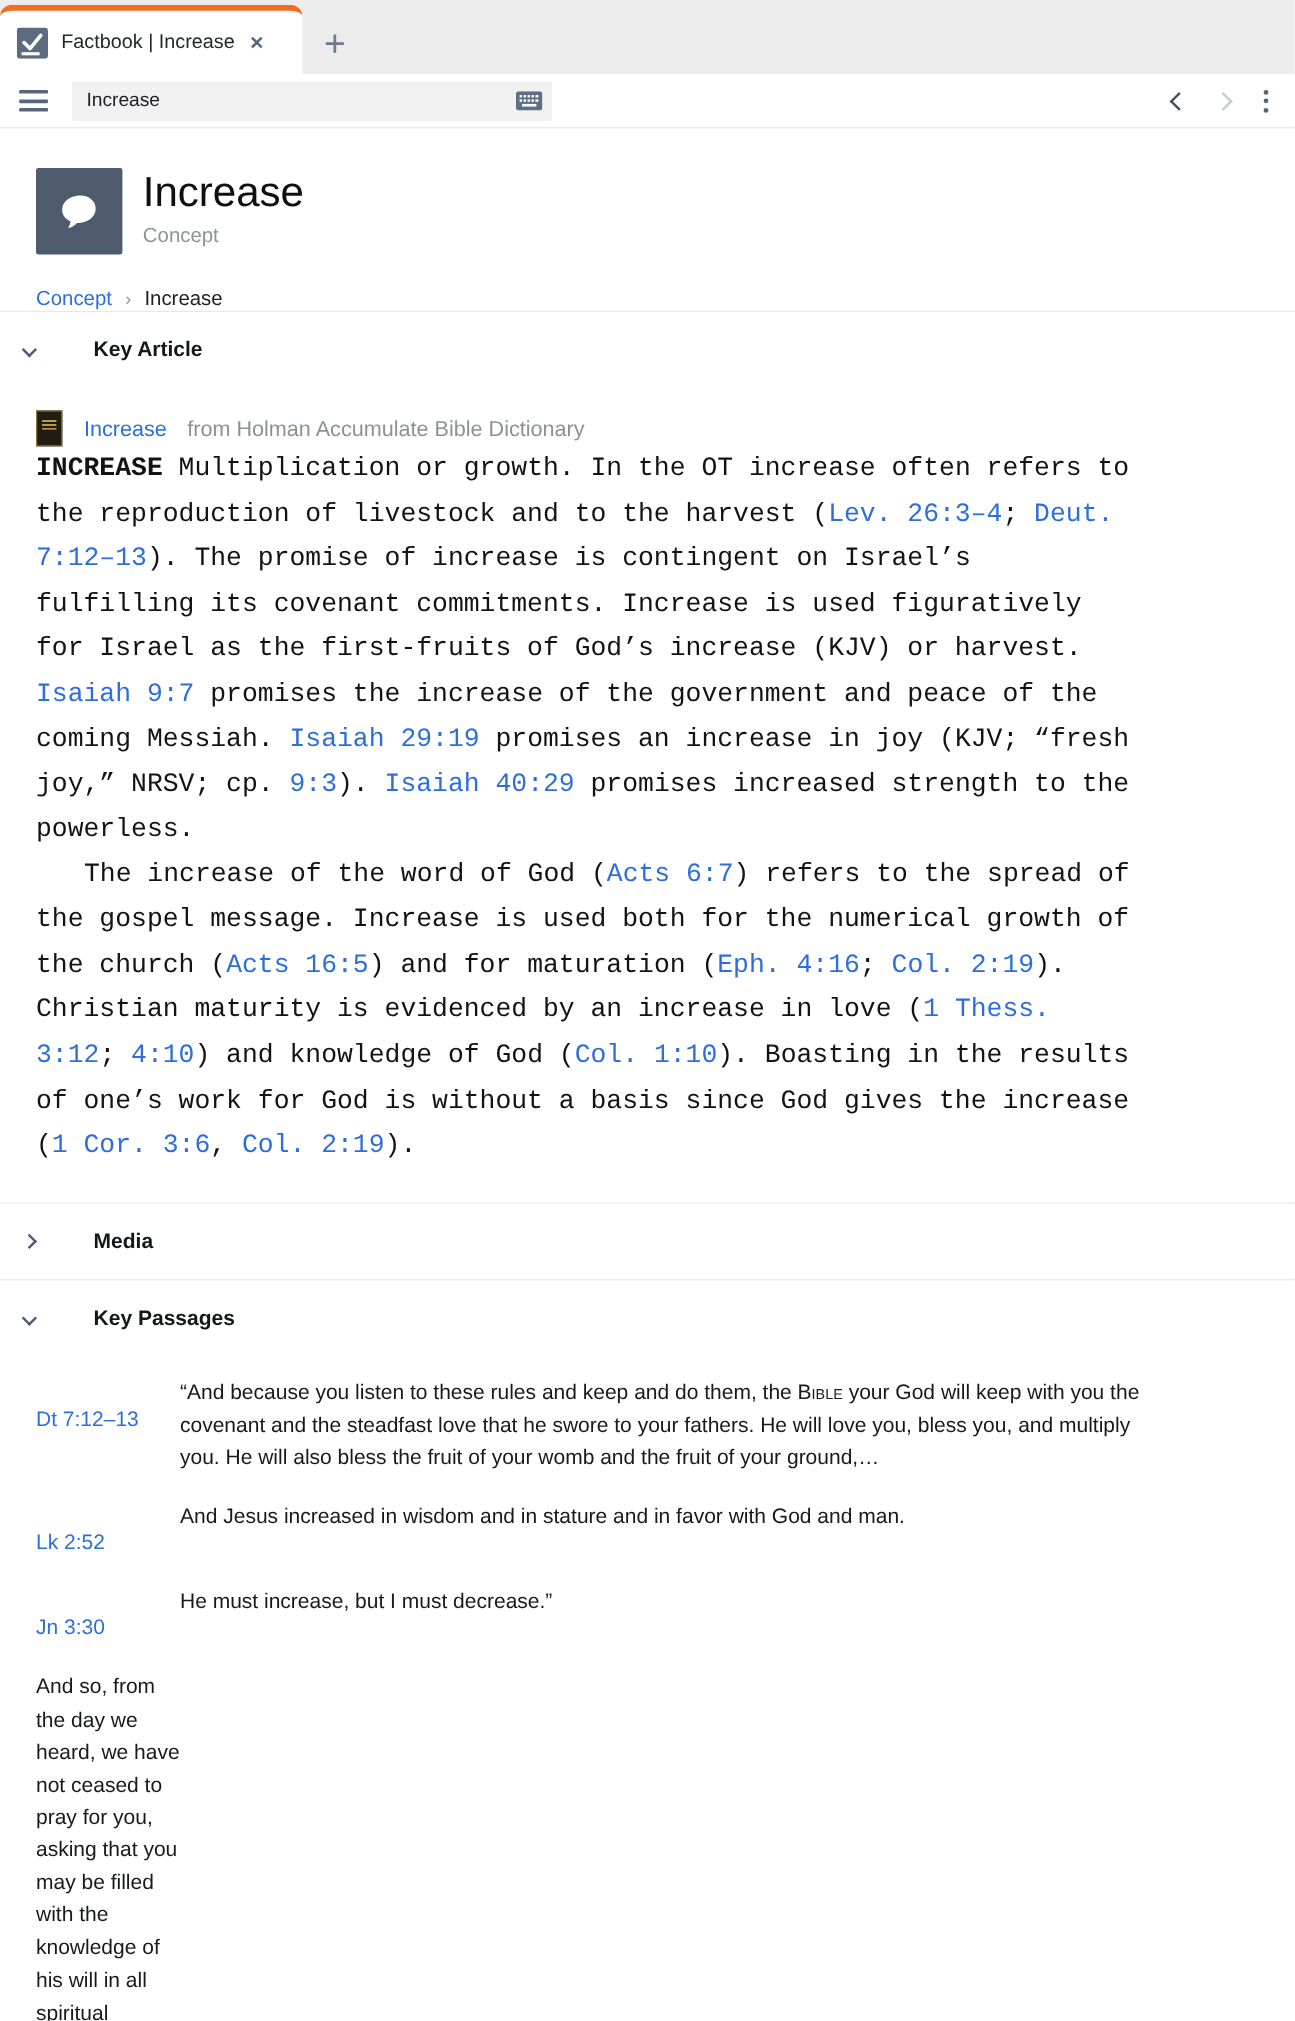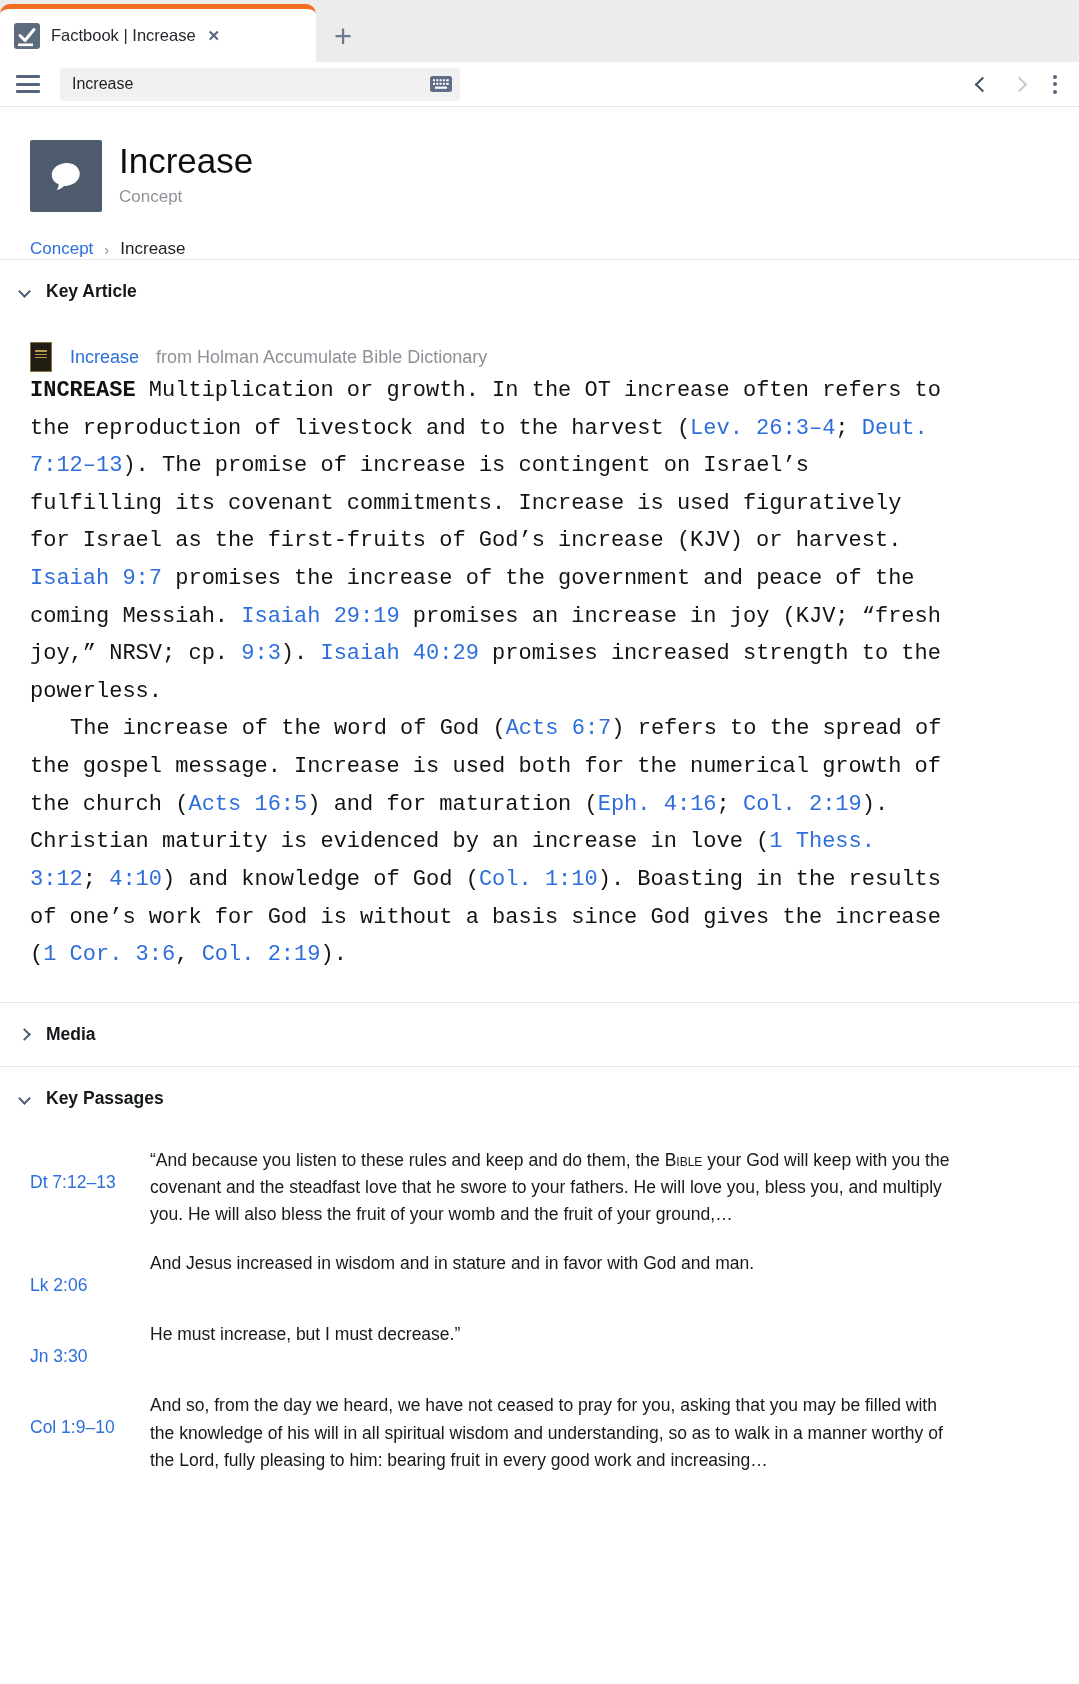--- a/index.html
+++ b/index.html
@@ -8,21 +8,21 @@
     height: 1684px;
     overflow: hidden;
     background: #fff;
     font-family: "Liberation Sans", sans-serif;
     color: #1a1a1a;
   }
 
   
   .tabstrip { height: 62px; background: #ececec; display: flex; align-items: flex-end; }
   .tab {
-    width: 316px; height: 58px; background: #fff;
+    width: 252px; height: 58px; background: #fff;
     border-radius: 10px 10px 0 0; border-top: 5px solid #f36d21;
     display: flex; align-items: center; padding: 0 12px 0 14px;
   }
   .factbook-icon { width: 26px; height: 26px; flex: 0 0 auto; }
   .tab-label { font-size: 16.5px; color: #24282d; margin-left: 11px; white-space: nowrap; }
   .tab-close { margin-left: 12px; color: #56667c; font-size: 15px; cursor: pointer; font-weight: bold; }
   .newtab-btn { color: #6b7a8e; font-size: 31px; font-weight: 300; margin: 0 0 10px 18px; cursor: pointer; line-height: 1; }
 
   
   .toolbar { height: 45px; background: #fff; display: flex; align-items: center; padding: 0 16px; border-bottom: 1px solid #e5e6e8; }
@@ -60,21 +60,21 @@
   .fb-title { font-size: 35px; font-weight: 400; color: #0f0f0f; line-height: 1.2; }
   .fb-subtitle { font-size: 17px; color: #8e9398; margin-top: 5px; }
 
   .breadcrumb { margin-top: 27px; font-size: 17px; display: flex; align-items: center; }
   .breadcrumb .root { color: #2c6fdb; cursor: pointer; }
   .breadcrumb .sep { color: #8b9198; padding: 0 11px; font-size: 15px; }
   .breadcrumb .current { color: #1f1f1f; }
 
   .also-line { margin-top: 21px; font-size: 17px; color: #1f1f1f; padding-bottom: 27px; }
 
-  .section-head { display: flex; align-items: center; padding: 21px 0; }
+  .section-head { display: flex; align-items: center; padding: 21px 0; gap: 32px; }
   .section-head .chev { margin-left: -10px; margin-right: 17px; flex: 0 0 auto; }
   .section-label { font-size: 17.5px; font-weight: bold; color: #14171a; }
 
   .article-source-row { margin-top: 19px; display: flex; align-items: center; }
   .book-cover {
     width: 22px; height: 30px; background: #221d12; border: 1px solid #8a7540;
     box-shadow: inset 0 0 0 2px #3a3category220; position: relative; flex: 0 0 auto;
   }
   .book-cover::after {
     content: ""; position: absolute; left: 4px; right: 4px; top: 7px; height: 8px;
@@ -203,26 +203,25 @@
     <span class="chev down"></span>
     <span class="section-label">Key Passages</span>
   </div>
 
   <div class="passages">
     <div class="passage-row">
       <span class="passage-ref">Dt 7:12–13</span>
       <span class="passage-text"><span>“And because you listen to these rules and keep and do them, the </span><span class="seg-smallcaps">Bible</span><span> your God will keep with you the covenant and the steadfast love that he swore to your fathers. He will love you, bless you, and multiply you. He will also bless the fruit of your womb and the fruit of your ground,…</span></span>
     </div>
     <div class="passage-row">
-      <span class="passage-ref">Lk 2:06</span>
+      <span class="passage-ref">Lk 2:52</span>
       <span class="passage-text"><span>And Jesus increased in wisdom and in stature and in favor with God and man.</span></span>
     </div>
     <div class="passage-row">
       <span class="passage-ref">Jn 3:30</span>
       <span class="passage-text"><span>He must increase, but I must decrease.”</span></span>
     </div>
     <div class="passage-row">
-      <span class="passage-ref">Col 1:9–10</span>
       <span class="passage-text"><span>And so, from the day we heard, we have not ceased to pray for you, asking that you may be filled with the knowledge of his will in all spiritual wisdom and understanding, so as to walk in a manner worthy of the Lord, fully pleasing to him: bearing fruit in every good work and increasing…</span></span>
     </div>
   </div>
 
 </div>
 
 </body></html>

